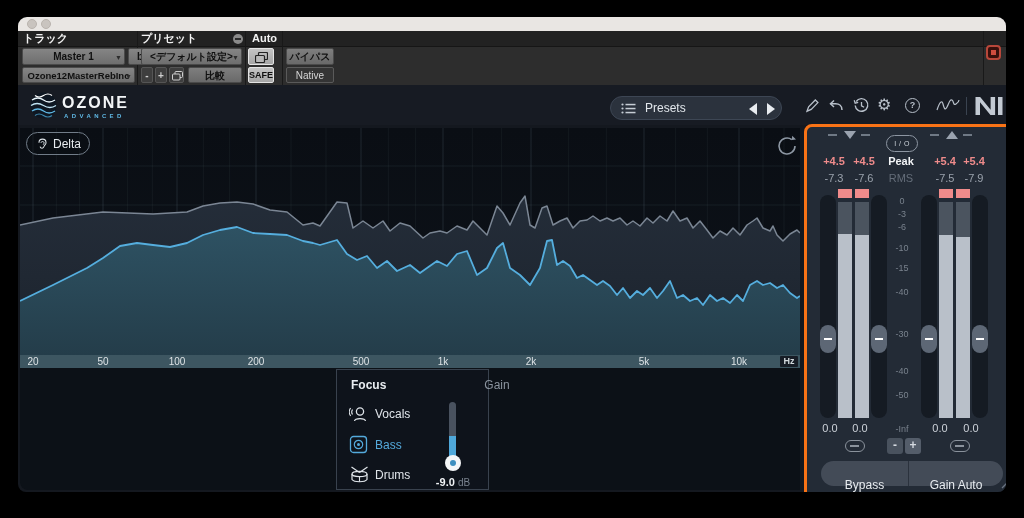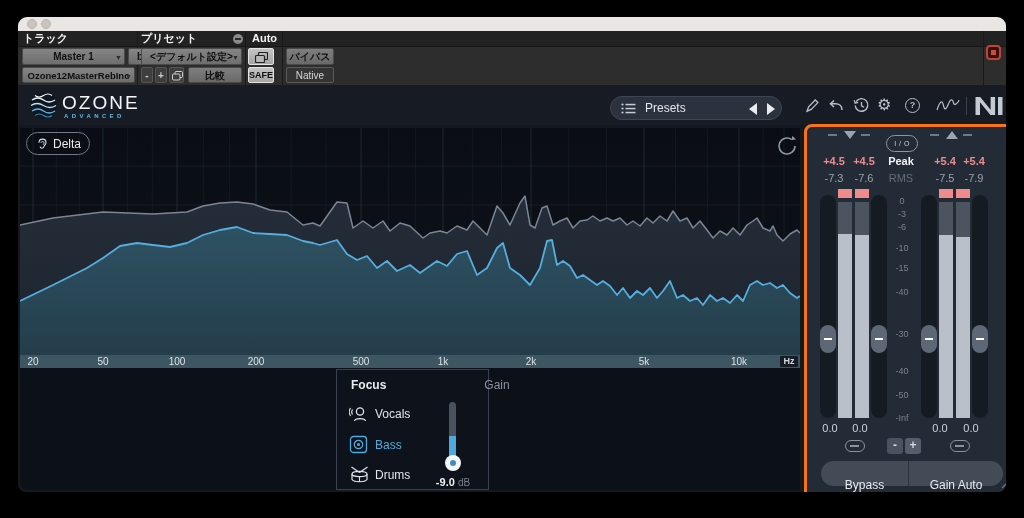--- a/index.html
+++ b/index.html
@@ -22,21 +22,21 @@
   .chip{position:absolute;background:linear-gradient(#7e7e7e,#696969);border:1px solid #4a4a4a;border-radius:2px;
         color:#101010;font-size:10px;font-weight:bold;text-align:center;box-sizing:border-box;white-space:nowrap;}
   .chip.dark{background:#343434;color:#d6d6d6;border:1px solid #5a5a5a;}
   .chip.lit{background:linear-gradient(#c4c4c4,#a6a6a6);border:1px solid #e4e4e4;color:#111;}
   .tinybtn{position:absolute;background:#3e3e3e;border:1px solid #555;border-radius:2px;color:#cfcfcf;
            font-size:10px;font-weight:bold;text-align:center;box-sizing:border-box;}
   .recbtn{position:absolute;border:2px solid #b8473a;border-radius:4px;background:#38100c;box-sizing:border-box;}
   .recbtn span{position:absolute;left:3px;top:3px;width:5px;height:5px;background:#cf4d3f;}
   
   .phead{position:absolute;left:0;top:68px;width:100%;height:40px;background:#171b23;}
-  .logo-txt{position:absolute;left:44px;top:76px;color:#f3f5f7;font-size:19px;font-weight:normal;letter-spacing:2px;line-height:19px;}
+  .logo-txt{position:absolute;left:44px;top:76px;color:#f3f5f7;font-size:16px;font-weight:bold;letter-spacing:2px;line-height:19px;}
   .logo-sub{position:absolute;left:46px;top:96px;color:#5fb7e3;font-size:6px;font-weight:bold;letter-spacing:3.4px;}
   .presets-pill{position:absolute;left:592px;top:79px;width:172px;height:24px;border-radius:13px;background:#2b323d;
                 border:1px solid #3d4654;box-sizing:border-box;}
   .presets-pill .lbl{position:absolute;left:34px;top:4px;font-size:12px;color:#e2e7ec;}
   .tri{width:0;height:0;position:absolute;}
   .hicon{position:absolute;color:#b7bfc9;}
   
   .spectrum{position:absolute;left:2px;top:111px;width:780px;height:227px;background:linear-gradient(#0a0e14,#0d1219);}
   .delta-pill{position:absolute;left:8px;top:115px;width:64px;height:23px;border:1px solid #717c88;border-radius:12px;
               box-sizing:border-box;background:rgba(10,14,20,.4);}
@@ -372,21 +372,21 @@
       <div id="io-scale">
           <span class="scale-lbl" style="top: 69px;">0</span>
           <span class="scale-lbl" style="top: 82px;">-3</span>
           <span class="scale-lbl" style="top: 95px;">-6</span>
           <span class="scale-lbl" style="top: 116px;">-10</span>
           <span class="scale-lbl" style="top: 136px;">-15</span>
           <span class="scale-lbl" style="top: 160px;">-40</span>
           <span class="scale-lbl" style="top: 202px;">-30</span>
           <span class="scale-lbl" style="top: 239px;">-40</span>
           <span class="scale-lbl" style="top: 263px;">-50</span>
-          <span class="scale-lbl" style="top: 286px;">-Inf</span>
+          <span class="scale-lbl" style="top: 297px;">-Inf</span>
         </div>
 
       <span class="gain-val" style="left:8px">0.0</span>
       <span class="gain-val" style="left:38px">0.0</span>
       <span class="gain-val" style="left:118px">0.0</span>
       <span class="gain-val" style="left:149px">0.0</span>
 
       <div class="linkbtn" style="left:38px">
           <span></span>
         </div>

